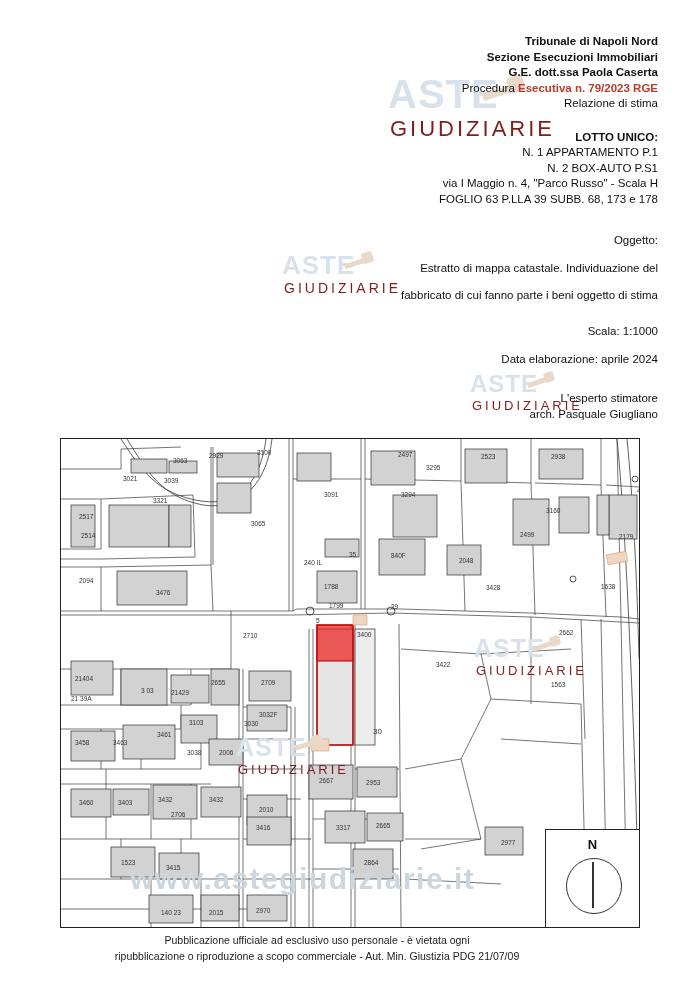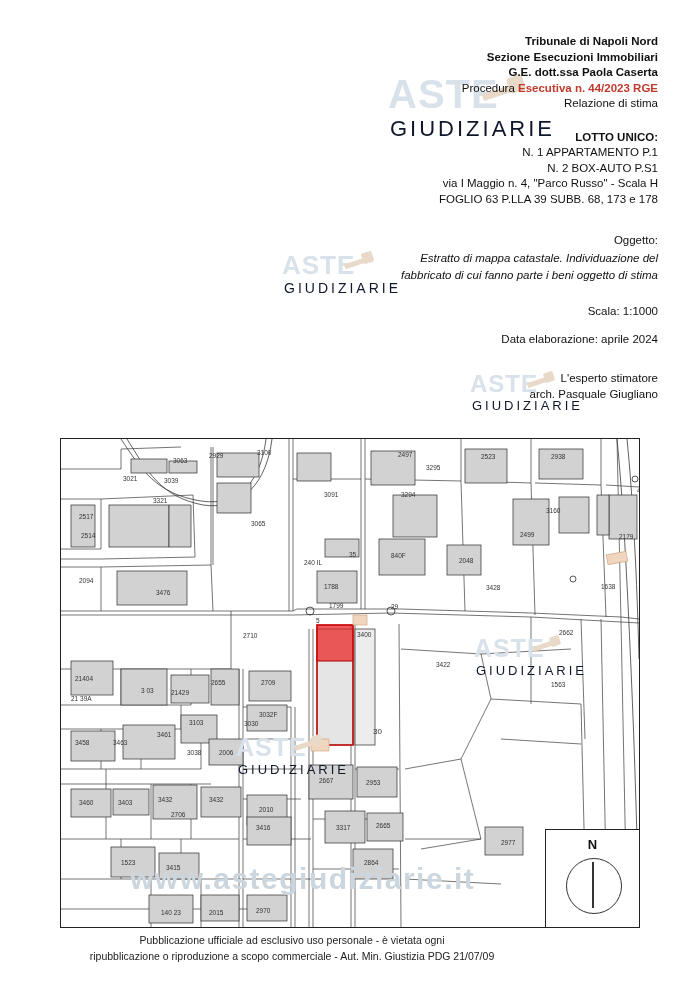--- a/index.html
+++ b/index.html
@@ -29,21 +29,21 @@
   }
   .header .bold { font-weight: bold; }
   .header .line { white-space: nowrap; }
   .red { color: #c0392b; }
 
   .lotto { margin-top: 18px; }
   .lotto .title { font-weight: bold; }
 
   .oggetto { margin-top: 26px; }
   .oggetto .label { }
-  .oggetto .body { margin-top: 2px; line-height: 15.5px; font-style: italic; }
+  .oggetto .body { margin-top: 12px; line-height: 15.5px; }
 
   .scala { margin-top: 20px; }
   .data { margin-top: 13px; }
   .esperto { margin-top: 22px; line-height: 16px; }
 
   
   .wm {
     position: absolute;
     pointer-events: none;
     user-select: none;
@@ -51,21 +51,21 @@
   }
   .wm-aste {
     font-family: "Liberation Sans", sans-serif;
     font-weight: bold;
     color: #d9e2ea;
     letter-spacing: 1px;
     line-height: 1;
   }
   .wm-sub {
     font-family: "Liberation Sans", sans-serif;
-    color: #0f172a;
+    color: #7f1d1d;
     letter-spacing: 3px;
     line-height: 1;
   }
   .gavel {
     position: absolute;
     background: #e8d9c8;
   }
 
   .wm1 { top: 74px; left: 388px; }
   .wm1 .wm-aste { font-size: 40px; }
@@ -159,30 +159,31 @@
   .footer {
     position: absolute;
     left: 0;
     top: 932px;
     width: 584px;
     text-align: center;
     font-size: 10.5px;
     line-height: 16px;
     color: #222;
     z-index: 5;
+    padding-left: 25px;
   }
 </style>
 </head>
 <body>
 
 <div class="header">
   <div class="line bold">Tribunale di Napoli Nord</div>
   <div class="line bold">Sezione Esecuzioni Immobiliari</div>
   <div class="line bold">G.E. dott.ssa Paola Caserta</div>
-  <div class="line"><span>Procedura </span><span class="red bold">Esecutiva n. 44/2023 RGE</span></div>
+  <div class="line"><span>Procedura </span><span class="red bold">Esecutiva n. 79/2023 RGE</span></div>
   <div class="line">Relazione di stima</div>
 
   <div class="lotto">
     <div class="line title">LOTTO UNICO:</div>
     <div class="line">N. 1 APPARTAMENTO P.1</div>
     <div class="line">N. 2 BOX-AUTO P.S1</div>
     <div class="line">via I Maggio n. 4, "Parco Russo" - Scala H</div>
     <div class="line">FOGLIO 63 P.LLA 39 SUBB. 68, 173 e 178</div>
   </div>
 

